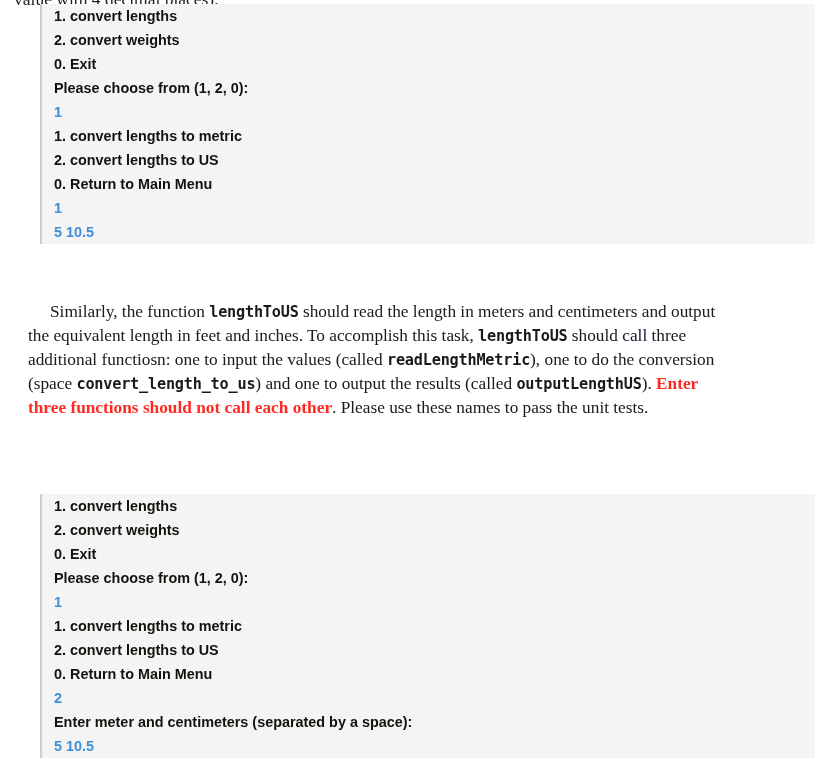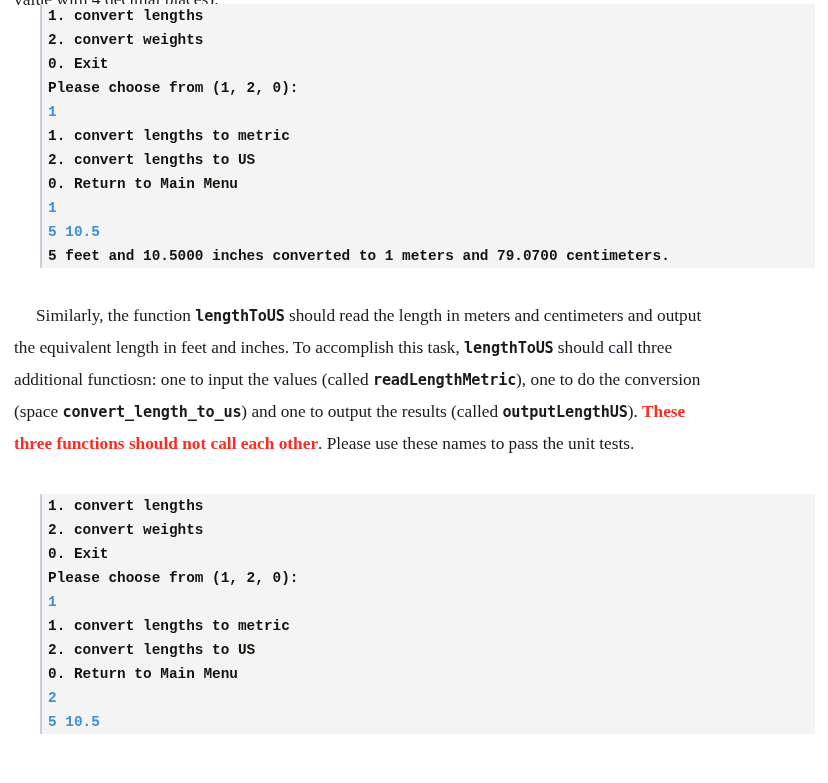--- a/index.html
+++ b/index.html
@@ -38,40 +38,40 @@
   .codeblock {
     position: absolute;
     left: 40px;
     width: 775px;
     background: #f4f4f4;
     border-left: 2px solid #c8cfdc;
     box-sizing: border-box;
     padding: 0;
   }
   .codeblock .cline {
-    font-family: Liberation Mono, monospace;
+    font-family: Liberation Sans, sans-serif;
     font-size: 14.4px;
     line-height: 24px;
     font-weight: bold;
     color: #15120e;
     white-space: pre;
-    padding-left: 6px;
+    padding-left: 12px;
     letter-spacing: 0px;
   }
   .codeblock .cline.input {
     color: #3d90d7;
   }
 
   
   .para {
     position: absolute;
-    left: 14px;
+    left: 28px;
     width: 800px;
     font-size: 17.3px;
-    line-height: 31px;
+    line-height: 23px;
     text-align: justify;
     color: #1a1a1a;
   }
   .para .ln {
     display: block;
     white-space: nowrap;
   }
   .tt {
     font-family: "DejaVu Sans Mono", "Liberation Mono", monospace;
     font-size: 15.2px;
@@ -103,38 +103,38 @@
       <div class="cline">1. convert lengths</div>
       <div class="cline">2. convert weights</div>
       <div class="cline">0. Exit</div>
       <div class="cline">Please choose from (1, 2, 0):</div>
       <div class="cline input">1</div>
       <div class="cline">1. convert lengths to metric</div>
       <div class="cline">2. convert lengths to US</div>
       <div class="cline">0. Return to Main Menu</div>
       <div class="cline input">1</div>
       <div class="cline input">5 10.5</div>
-      <div class="cline">5 feet and 10.5000 inches converted to 1 meters and 79.0700 centimeters.</div>
     </div>
 
   <div class="para" style="top:300px;">
     <span class="ln"><span class="indent"></span><span>Similarly, the function </span><span class="tt">lengthToUS</span><span> should read the length in meters and centimeters and output</span></span>
     <span class="ln"><span>the equivalent length in feet and inches.  To accomplish this task, </span><span class="tt">lengthToUS</span><span> should </span><span class="red">call</span><span> three</span></span>
     <span class="ln"><span>additional functiosn: one to input the values (called </span><span class="tt">readLengthMetric</span><span>), one to do the conversion</span></span>
-    <span class="ln"><span>(space </span><span class="tt">convert_length_to_us</span><span>) and one to output the results (called </span><span class="tt">outputLengthUS</span><span>). </span><span class="redbold">These</span></span>
+    <span class="ln"><span>(space </span><span class="tt">convert_length_to_us</span><span>) and one to output the results (called </span><span class="tt">outputLengthUS</span><span>). </span><span class="redbold">Enter</span></span>
     <span class="ln"><span class="redbold">three functions should </span><span class="redbold u">not</span><span class="redbold"> call each other</span><span>.  Please use these names to pass the unit tests.</span></span>
   </div>
 
 
   <div class="codeblock" id="cb2" style="top:494px;">
       <div class="cline">1. convert lengths</div>
       <div class="cline">2. convert weights</div>
       <div class="cline">0. Exit</div>
       <div class="cline">Please choose from (1, 2, 0):</div>
       <div class="cline input">1</div>
       <div class="cline">1. convert lengths to metric</div>
       <div class="cline">2. convert lengths to US</div>
       <div class="cline">0. Return to Main Menu</div>
       <div class="cline input">2</div>
+      <div class="cline">Enter meter and centimeters (separated by a space):</div>
       <div class="cline input">5 10.5</div>
     </div>
 
 </div>
 
 </body></html>

